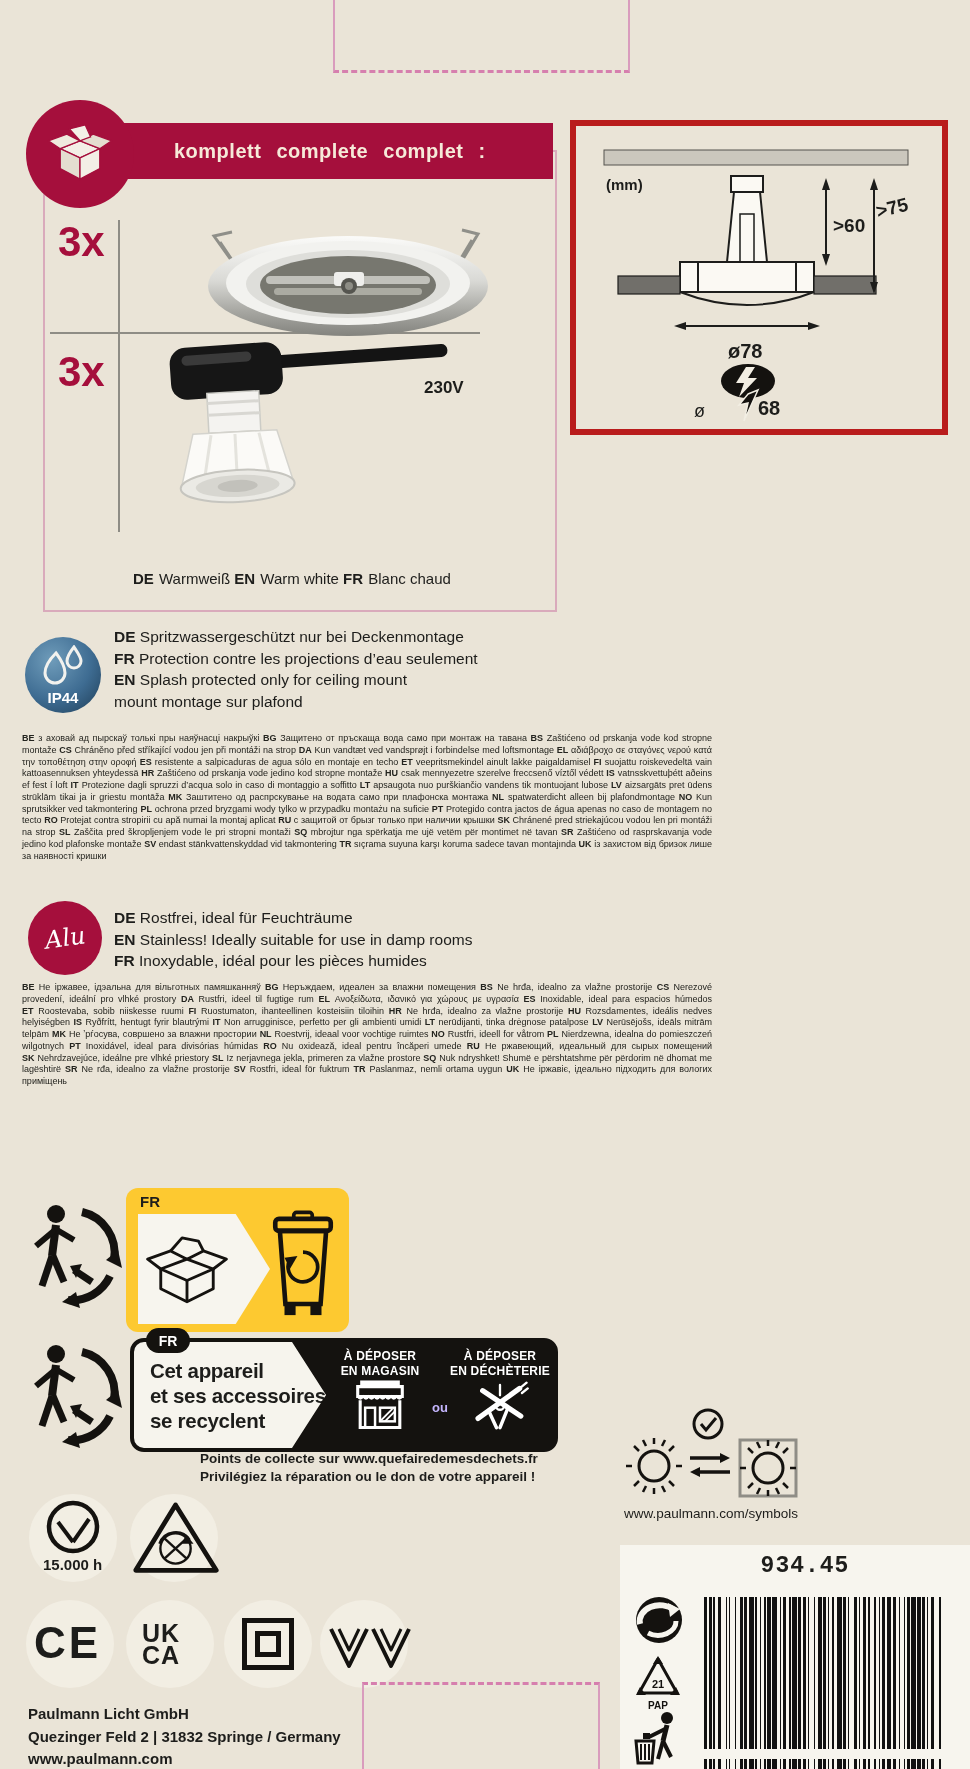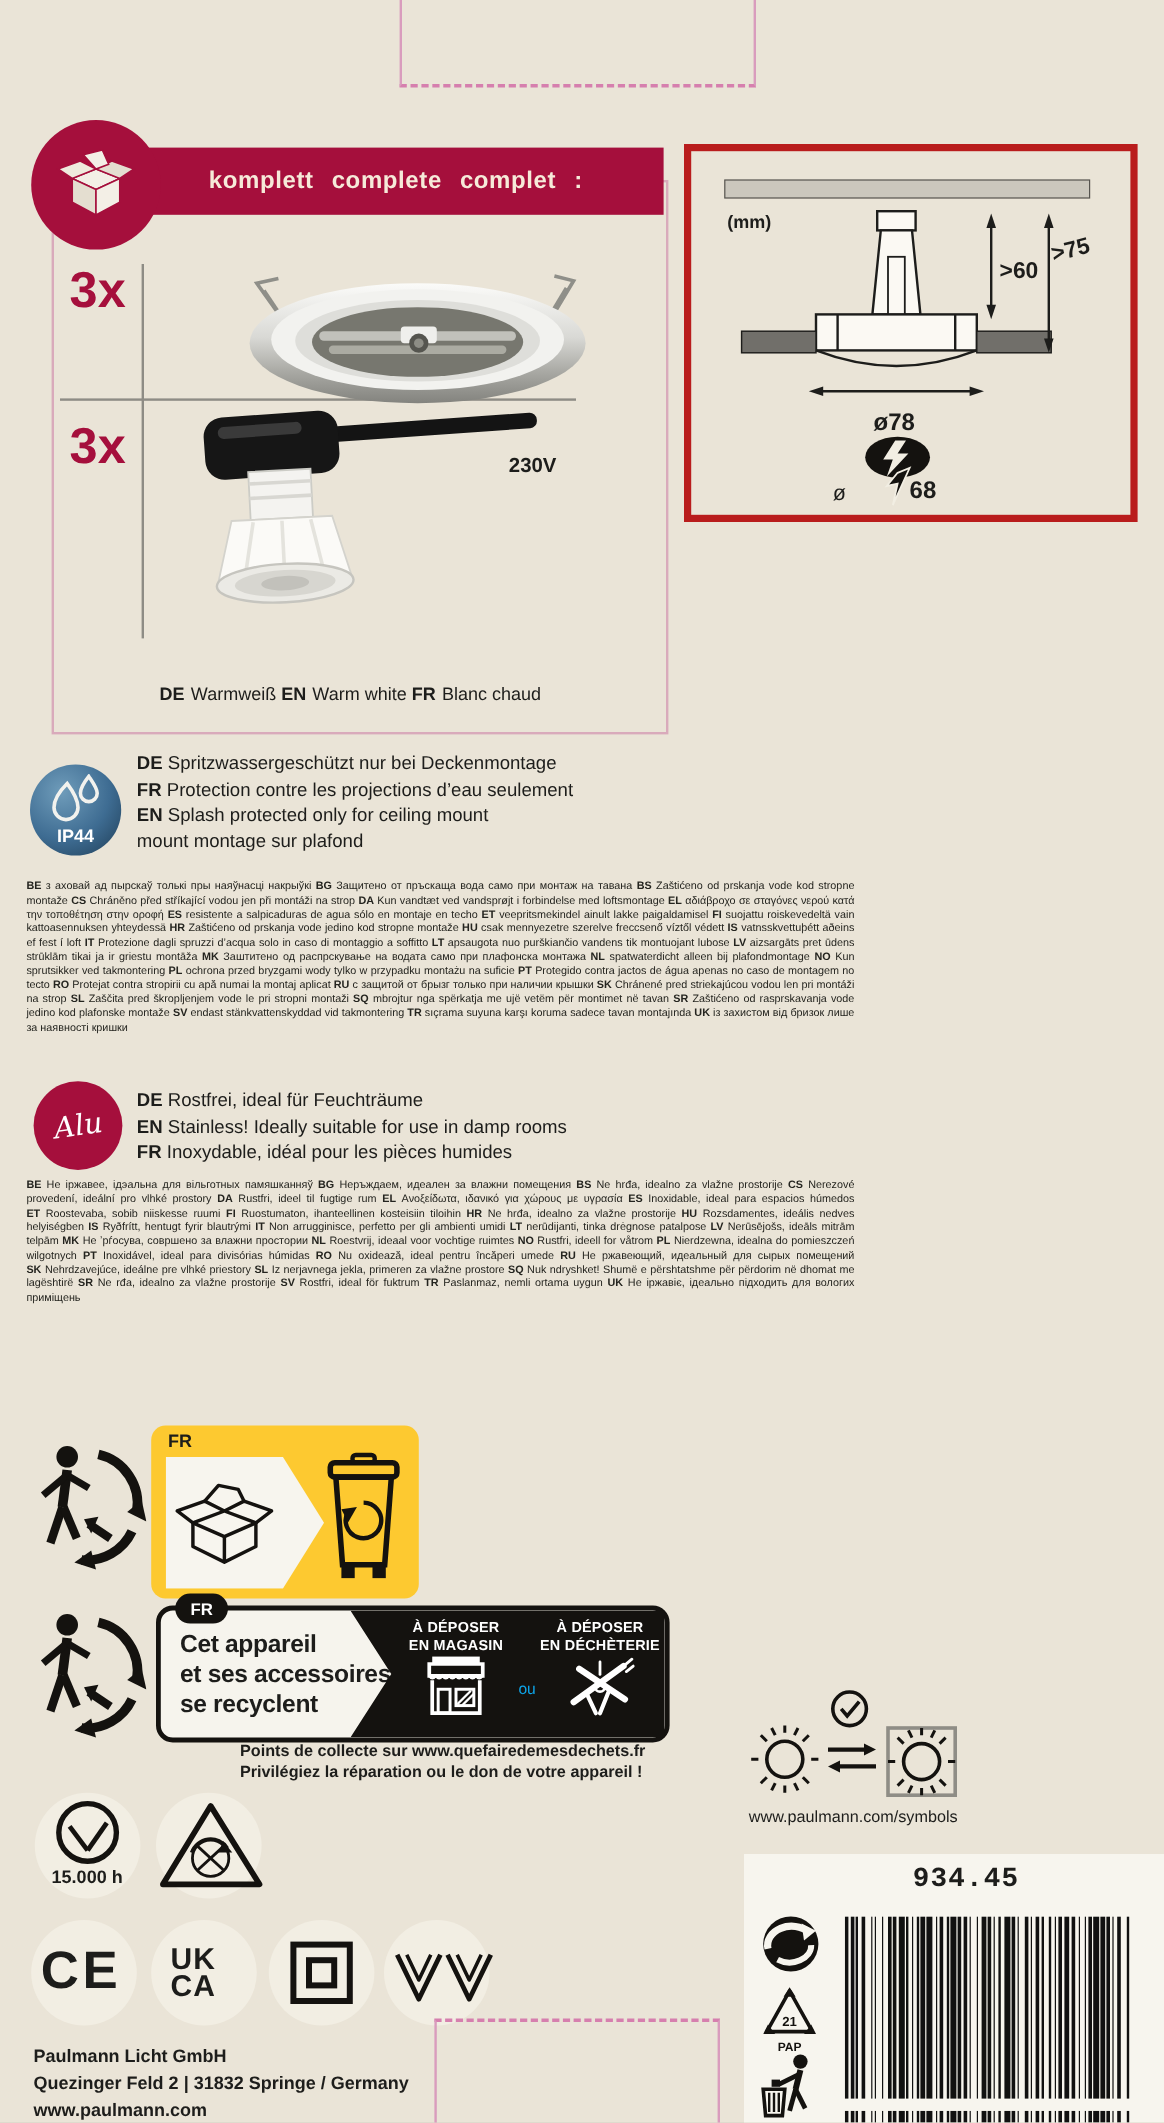--- a/index.html
+++ b/index.html
@@ -32,21 +32,21 @@
   .ytag{font-size:15px;font-weight:bold;color:#1d1d1b;}
   .warrow{background:#f7f5ee;-webkit-clip-path:polygon(0 0,74% 0,100% 50%,74% 100%,0 100%);clip-path:polygon(0 0,74% 0,100% 50%,74% 100%,0 100%);}
   .it-note div{font-weight:bold;font-size:14.5px;line-height:19px;}
   .it-note div:nth-child(1),.it-note div:nth-child(2){font-size:17px;line-height:22px;}
   .claimbox{background:#f6f4ed;border:4px solid #14120f;border-radius:14px;}
   .froval{background:#14120f;color:#fff;border-radius:13px;display:flex;align-items:center;justify-content:center;font-size:14px;font-weight:bold;}
   .claim div{font-size:20.5px;line-height:25px;font-weight:bold;letter-spacing:-.3px;}
   .blackwing{background:#14120f;-webkit-clip-path:polygon(0 0,100% 0,100% 100%,0 100%,13% 50%);clip-path:polygon(0 0,100% 0,100% 100%,0 100%,13% 50%);}
   .dep{color:#fff;text-align:center;}
   .dep div{font-size:12px;font-weight:bold;line-height:14.5px;letter-spacing:.2px;}
-  .ou{color:#0ea5e9;font-size:13px;font-weight:normal;}
+  .ou{color:#c4b5fd;font-size:13px;font-weight:bold;}
   .notes{font-size:13.5px;font-weight:bold;line-height:17.5px;}
   .symurl{font-size:13.5px;}
   .iconbg{background:#f2eee3;border-radius:50%;}
   .hours{font-size:15px;font-weight:bold;}
   .cetxt{font-size:44px;font-weight:bold;letter-spacing:3px;}
   .ukca{font-size:25px;line-height:22px;font-weight:bold;letter-spacing:1px;}
   .sq2{border:5px solid #14120f;width:42px;height:42px;display:flex;align-items:center;justify-content:center;}
   .sq2 > div{border:5px solid #14120f;width:16px;height:16px;}
   .label{background:#f7f5ee;}
   .itemno{font-size:23px;font-weight:bold;letter-spacing:1px;text-align:center;}

